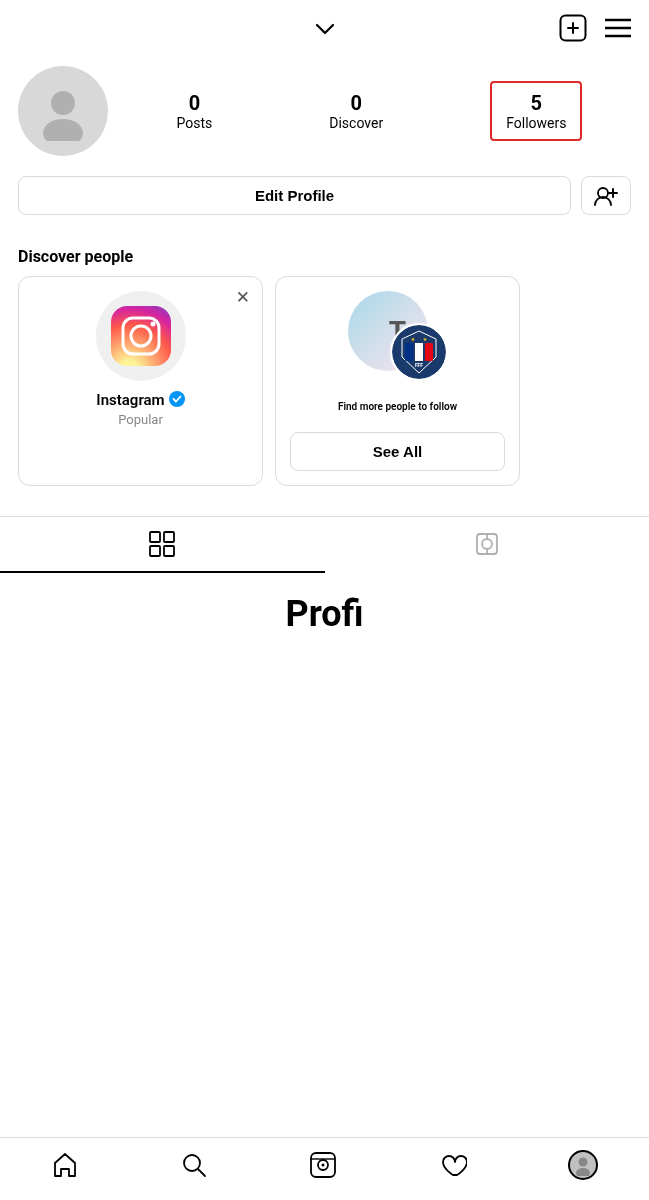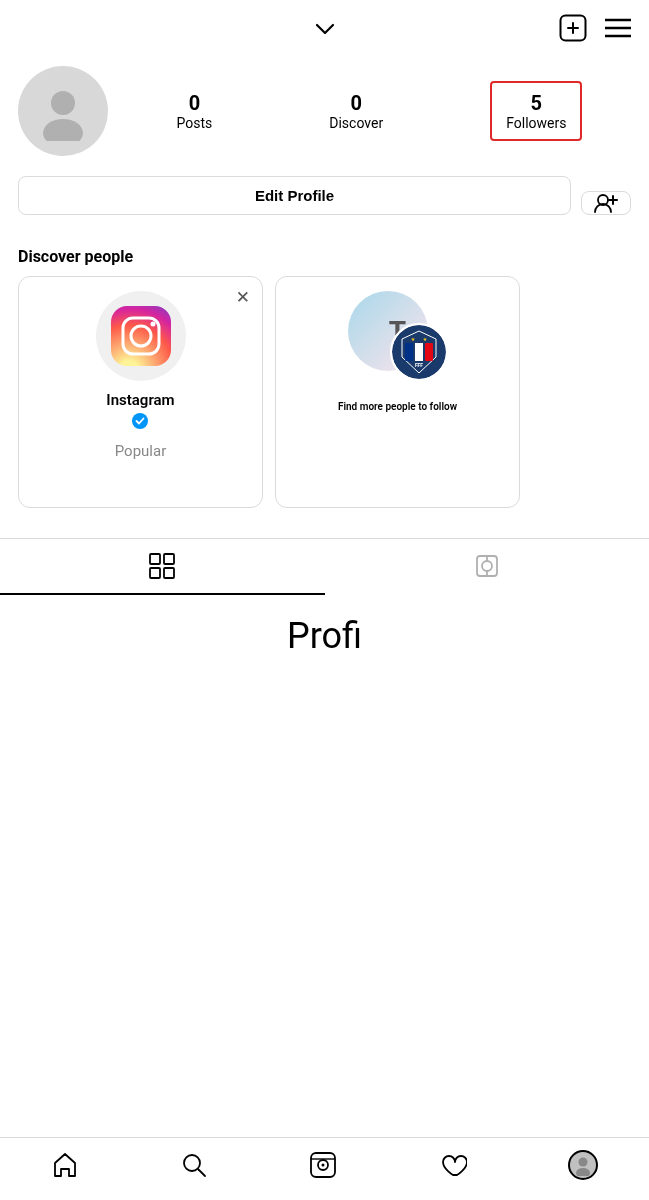--- a/index.html
+++ b/index.html
@@ -91,21 +91,20 @@
       border: 2.5px solid #e0292a;
       border-radius: 4px;
       padding: 8px 14px;
     }
 
     
     .profile-actions {
       display: flex;
       padding: 0 18px 20px 18px;
       gap: 10px;
-      align-items: flex-end;
     }
     .edit-profile-btn {
       flex: 1;
       border: 1.5px solid #dbdbdb;
       background: #fff;
       border-radius: 8px;
       padding: 10px 0;
       font-size: 15px;
       font-weight: 600;
       cursor: pointer;
@@ -165,29 +164,27 @@
       align-items: center;
       justify-content: center;
       margin-bottom: 10px;
       overflow: hidden;
     }
     .discover-name {
       font-size: 15px;
       font-weight: 600;
       color: #000;
       display: flex;
-      align-items: center;
       gap: 4px;
-      margin-bottom: 10px;
-      flex-direction: column;
+      margin-bottom: 2px;
     }
     .discover-sub {
-      font-size: 15px;
+      font-size: 13px;
       color: #888;
-      margin-bottom: 33px;
+      margin-bottom: 12px;
     }
     .follow-btn {
       width: 100%;
       background: #0095f6;
       color: #fff;
       border: none;
       border-radius: 8px;
       padding: 10px 0;
       font-size: 15px;
       font-weight: 600;
@@ -266,21 +263,21 @@
       border: none;
       cursor: pointer;
       display: flex;
       align-items: center;
       justify-content: center;
     }
 
     
     .partial-text {
       font-size: 36px;
-      font-weight: 400;
+      font-weight: 700;
       color: #000;
       text-align: center;
       padding: 20px 0 80px 0;
       overflow: hidden;
       height: 60px;
     }
 
     .verified-icon {
       color: #0095f6;
       font-size: 14px;
@@ -415,20 +412,21 @@
 
             <text x="21" y="16" font-size="5" fill="#f5c518" text-anchor="middle">★</text>
             <text x="33" y="16" font-size="5" fill="#f5c518" text-anchor="middle">★</text>
 
             <text x="27" y="42" font-size="5" fill="#fff" text-anchor="middle" font-weight="bold">FFF</text>
           </svg>
         </div>
       </div>
     </div>
     <div class="find-more-text">Find more people to follow</div>
+    <button class="see-all-btn">See All</button>
   </div>
 </div>
 
 <div class="tabs-bar">
   <div class="tab-item active">
     <svg width="26" height="26" viewBox="0 0 26 26" fill="none">
       <rect x="1" y="1" width="10" height="10" rx="1" stroke="#000" stroke-width="1.8"></rect>
       <rect x="15" y="1" width="10" height="10" rx="1" stroke="#000" stroke-width="1.8"></rect>
       <rect x="1" y="15" width="10" height="10" rx="1" stroke="#000" stroke-width="1.8"></rect>
       <rect x="15" y="15" width="10" height="10" rx="1" stroke="#000" stroke-width="1.8"></rect>

